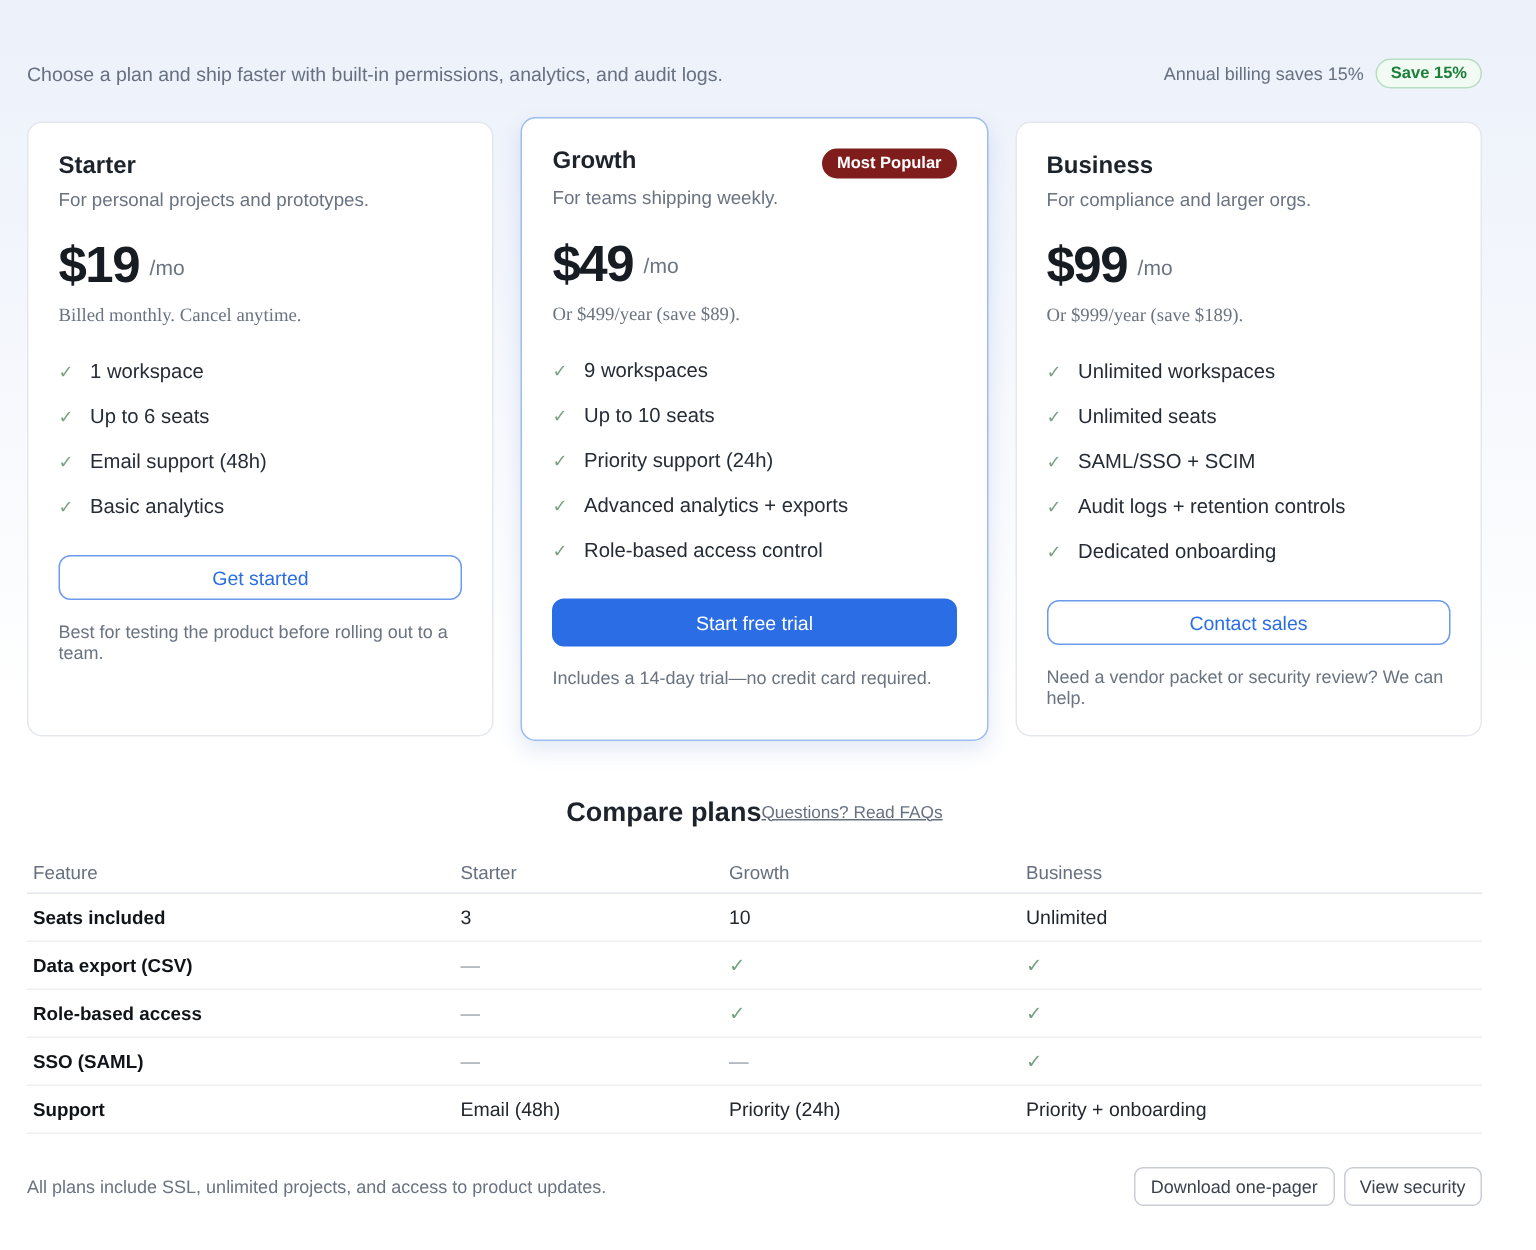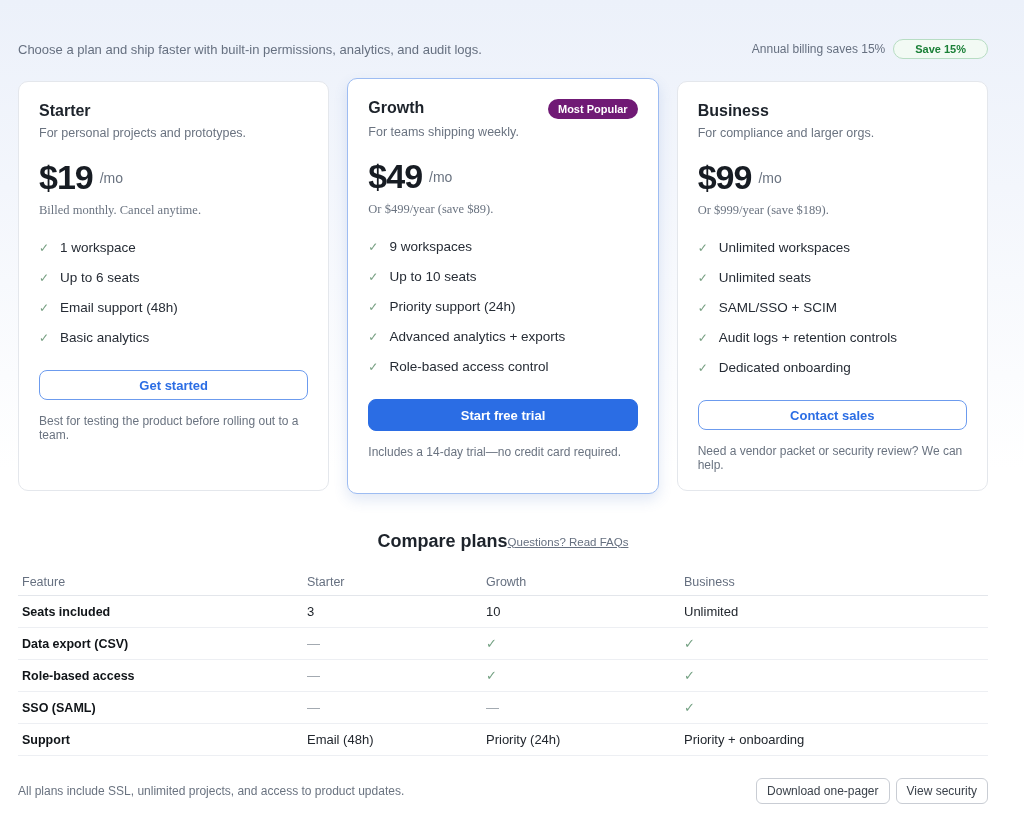--- a/index.html
+++ b/index.html
@@ -33,21 +33,21 @@
   .hero-sub { font-size: 13px; color: #667080; }
   .annual { display: flex; align-items: center; gap: 8px; }
   .annual-note { font-size: 12px; color: #667080; }
   .save-badge {
     font-size: 11px;
     font-weight: 700;
     color: #1a7f37;
     background: #f2faf4;
     border: 1px solid #b7ddc3;
     border-radius: 999px;
-    padding: 3px 21px;
+    padding: 3px 9px;
     white-space: nowrap;
   }
 
   
   .plans {
     margin-top: 22px;
     display: grid;
     grid-template-columns: repeat(3, 1fr);
     gap: 18px;
     align-items: stretch;
@@ -65,21 +65,21 @@
     border: 1.5px solid #9dbcf2;
     box-shadow: 0 6px 14px rgba(70, 110, 190, 0.16);
     margin: -3px 0;
   }
   .card-head { display: flex; align-items: flex-start; justify-content: space-between; }
   .plan-name { font-size: 16px; font-weight: 700; color: #1d232b; }
   .badge-popular {
     font-size: 11px;
     font-weight: 700;
     color: #ffffff;
-    background: #701a75;
+    background: #7f1d1d;
     border-radius: 999px;
     padding: 4px 10px;
     white-space: nowrap;
   }
   .tagline { margin-top: 6px; font-size: 12.5px; color: #6a7380; }
   .price-row { margin-top: 18px; display: flex; align-items: center; gap: 7px; }
   .price { font-size: 34px; font-weight: 700; color: #171c23; letter-spacing: -1px; }
   .period { font-size: 14px; color: #6a7380; }
   .billing-note { margin-top: 6px; font-size: 12.5px; color: #6a7380; font-family: Liberation Serif, serif; }
   .features { margin-top: 22px; list-style: none; }
@@ -93,21 +93,20 @@
   }
   .check { color: #79a184; font-size: 12px; }
   .cta {
     margin-top: 10px;
     width: 100%;
     height: 30px;
     border-radius: 8px;
     font-family: "Liberation Sans", sans-serif;
     font-size: 13px;
     cursor: pointer;
-    font-weight: bold;
   }
   .cta-outline {
     background: #ffffff;
     border: 1px solid #6c9bee;
     color: #2b6de4;
   }
   .cta-solid {
     background: #2b6de4;
     border: 1px solid #2b6de4;
     color: #ffffff;

